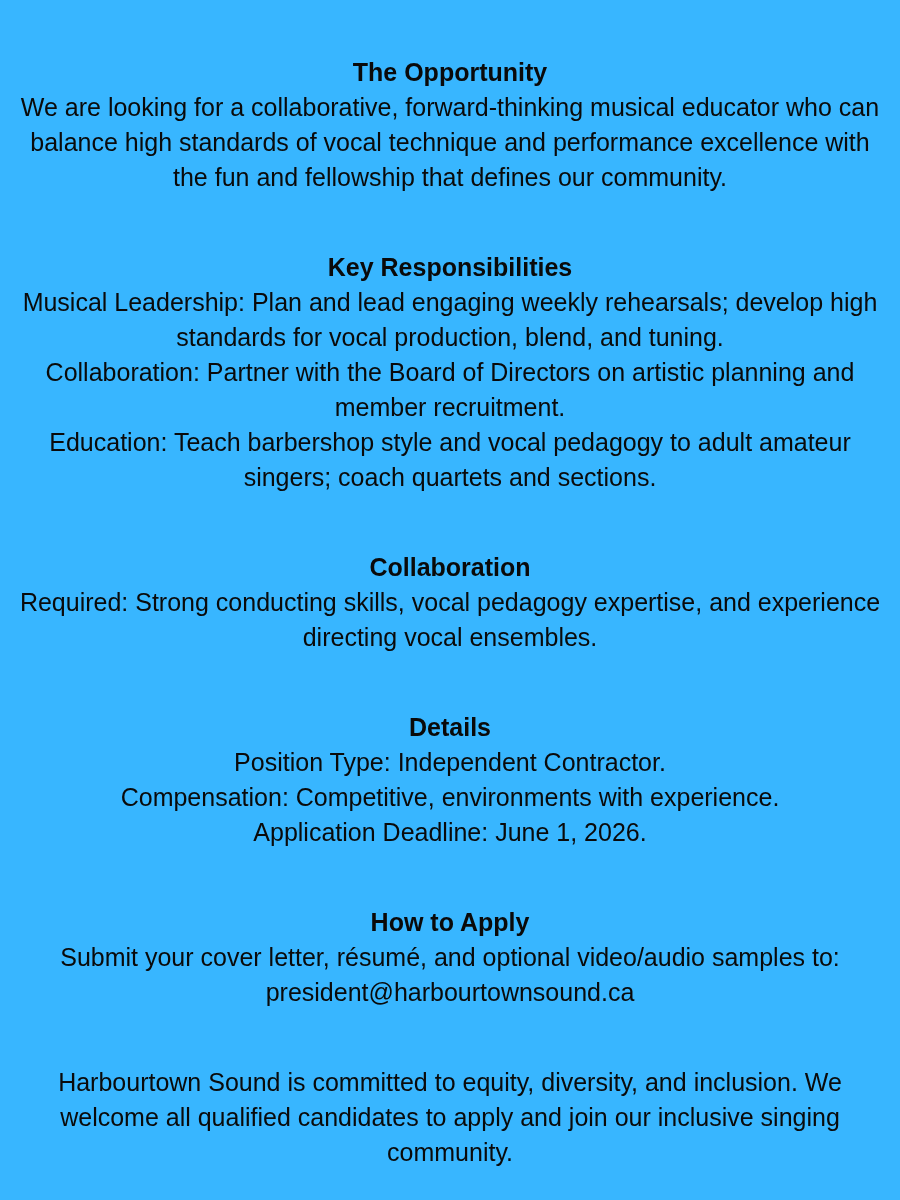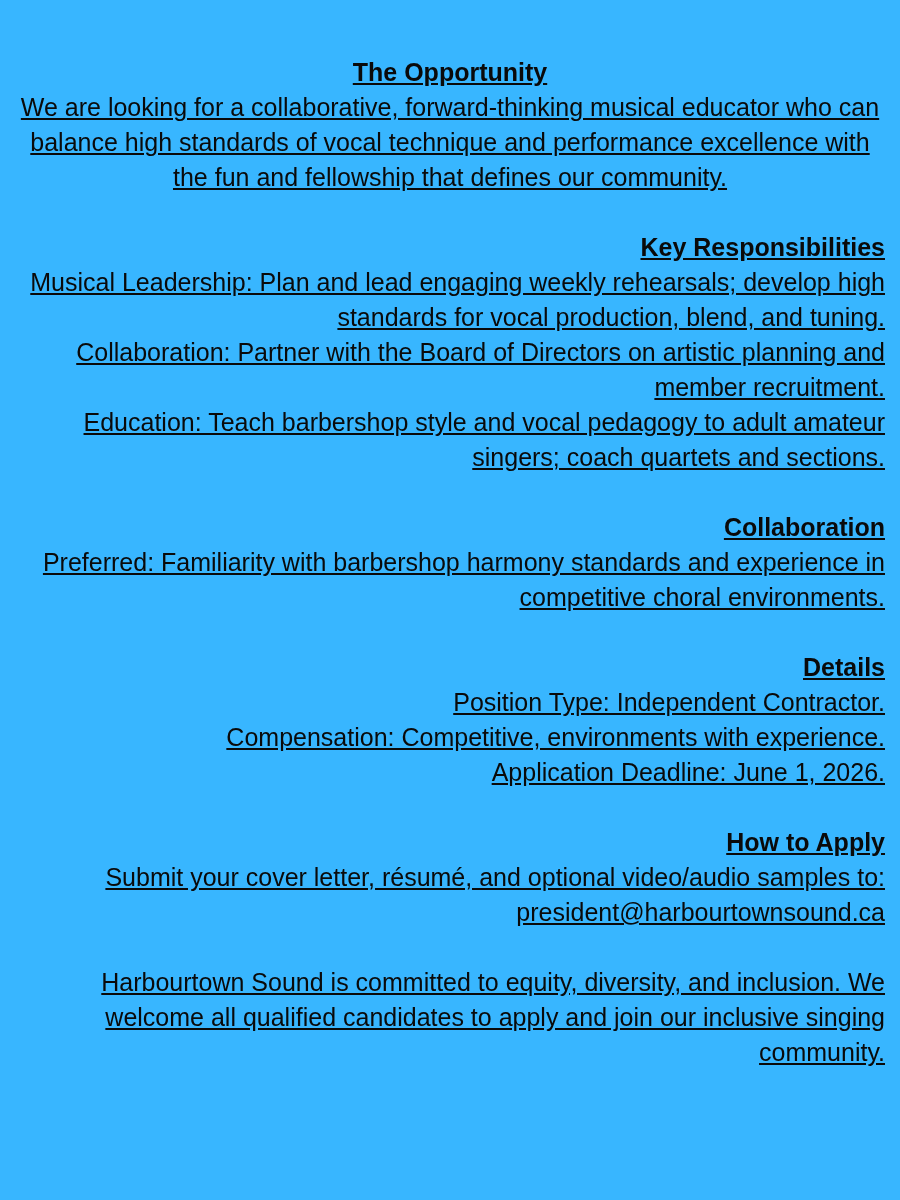--- a/index.html
+++ b/index.html
@@ -9,25 +9,23 @@
   .flyer {
     width: 900px;
     height: 1200px;
     box-sizing: border-box;
     padding: 55px 15px 0 15px;
     font-family: "Liberation Sans", sans-serif;
     font-size: 25px;
     line-height: 35px;
     text-align: center;
     overflow: hidden;
-    text-decoration: underline;
   }
   .doc-section + .doc-section {
-    margin-top: 35px;
-    text-align: right;
+    margin-top: 55px;
   }
   .heading {
     margin: 0;
     font-size: 25px;
     line-height: 35px;
     font-weight: 700;
   }
   .para {
     margin: 0;
     font-weight: 400;
@@ -43,21 +41,21 @@
         <p class="para">We are looking for a collaborative, forward-thinking musical educator who can balance high standards of vocal technique and performance excellence with the fun and fellowship that defines our community.</p>
       </section>
       <section class="doc-section">
         <h2 class="heading">Key Responsibilities</h2>
         <p class="para">Musical Leadership: Plan and lead engaging weekly rehearsals; develop high standards for vocal production, blend, and tuning.</p>
         <p class="para">Collaboration: Partner with the Board of Directors on artistic planning and member recruitment.</p>
         <p class="para">Education: Teach barbershop style and vocal pedagogy to adult amateur singers; coach quartets and sections.</p>
       </section>
       <section class="doc-section">
         <h2 class="heading">Collaboration</h2>
-        <p class="para">Preferred: Familiarity with barbershop harmony standards and experience in competitive choral environments.</p>
+        <p class="para">Required: Strong conducting skills, vocal pedagogy expertise, and experience directing vocal ensembles.</p>
       </section>
       <section class="doc-section">
         <h2 class="heading">Details</h2>
         <p class="para">Position Type: Independent Contractor.</p>
         <p class="para">Compensation: Competitive, environments with experience.</p>
         <p class="para">Application Deadline: June 1, 2026.</p>
       </section>
       <section class="doc-section">
         <h2 class="heading">How to Apply</h2>
         <p class="para">Submit your cover letter, résumé, and optional video/audio samples to:</p>

